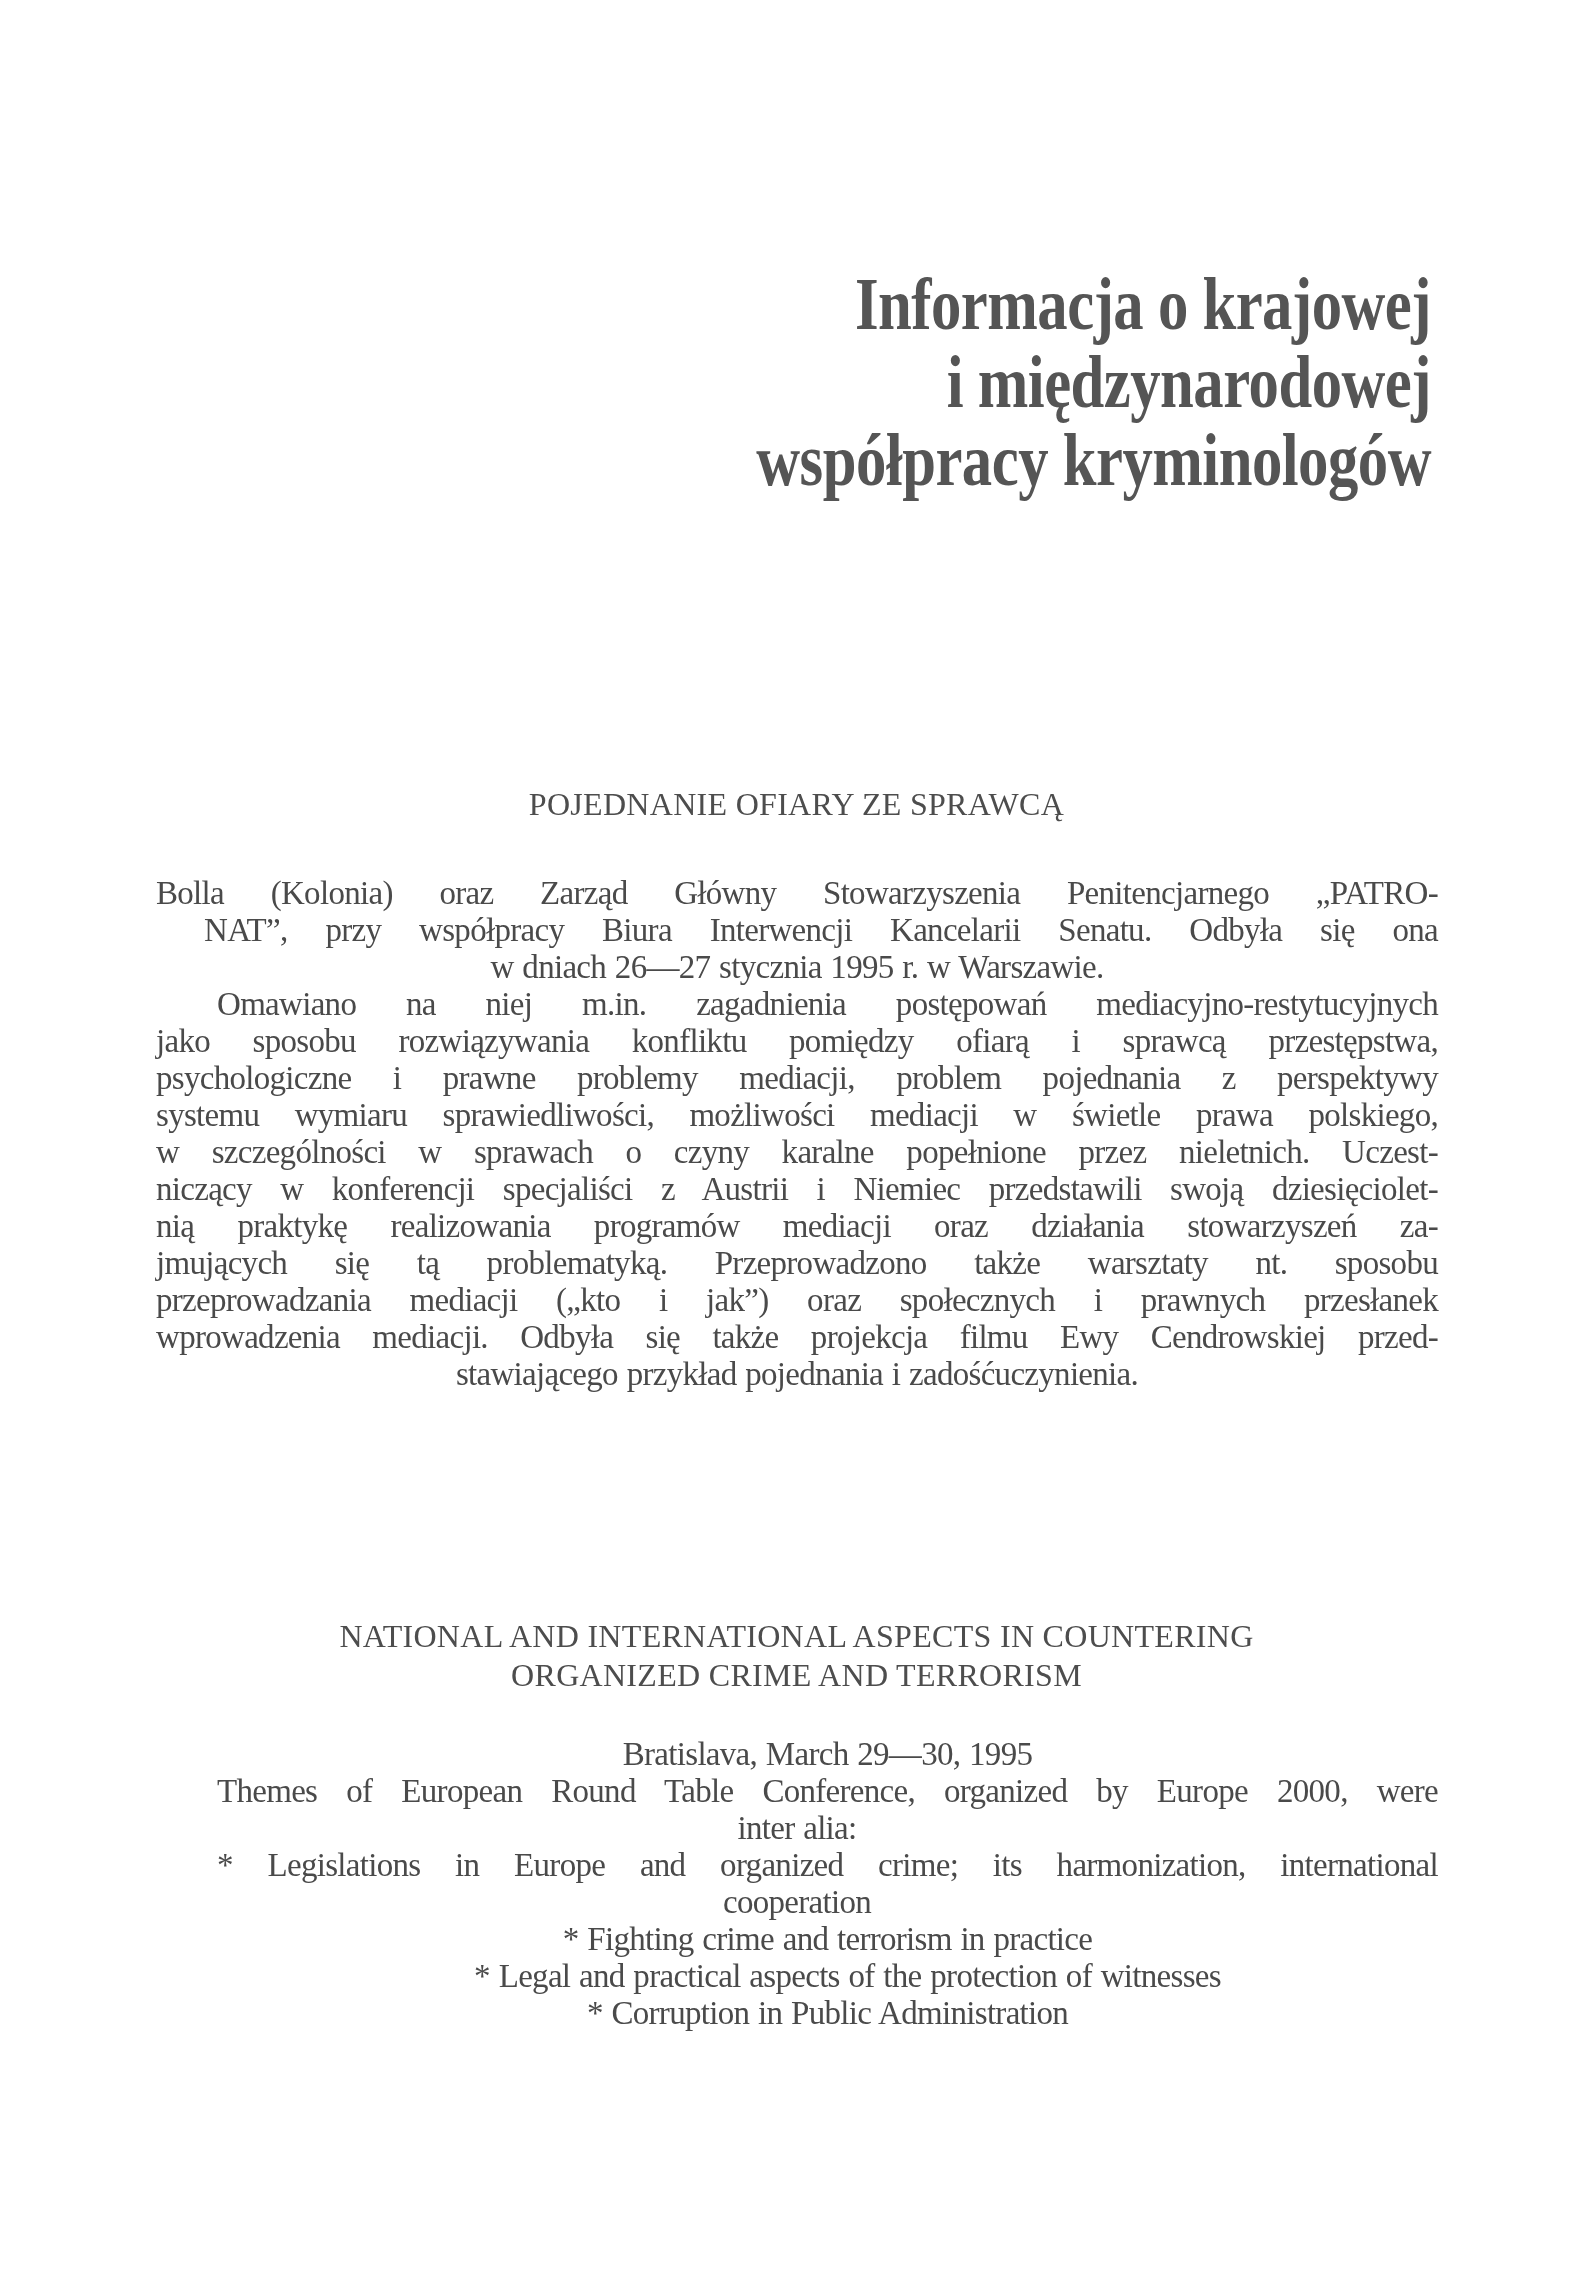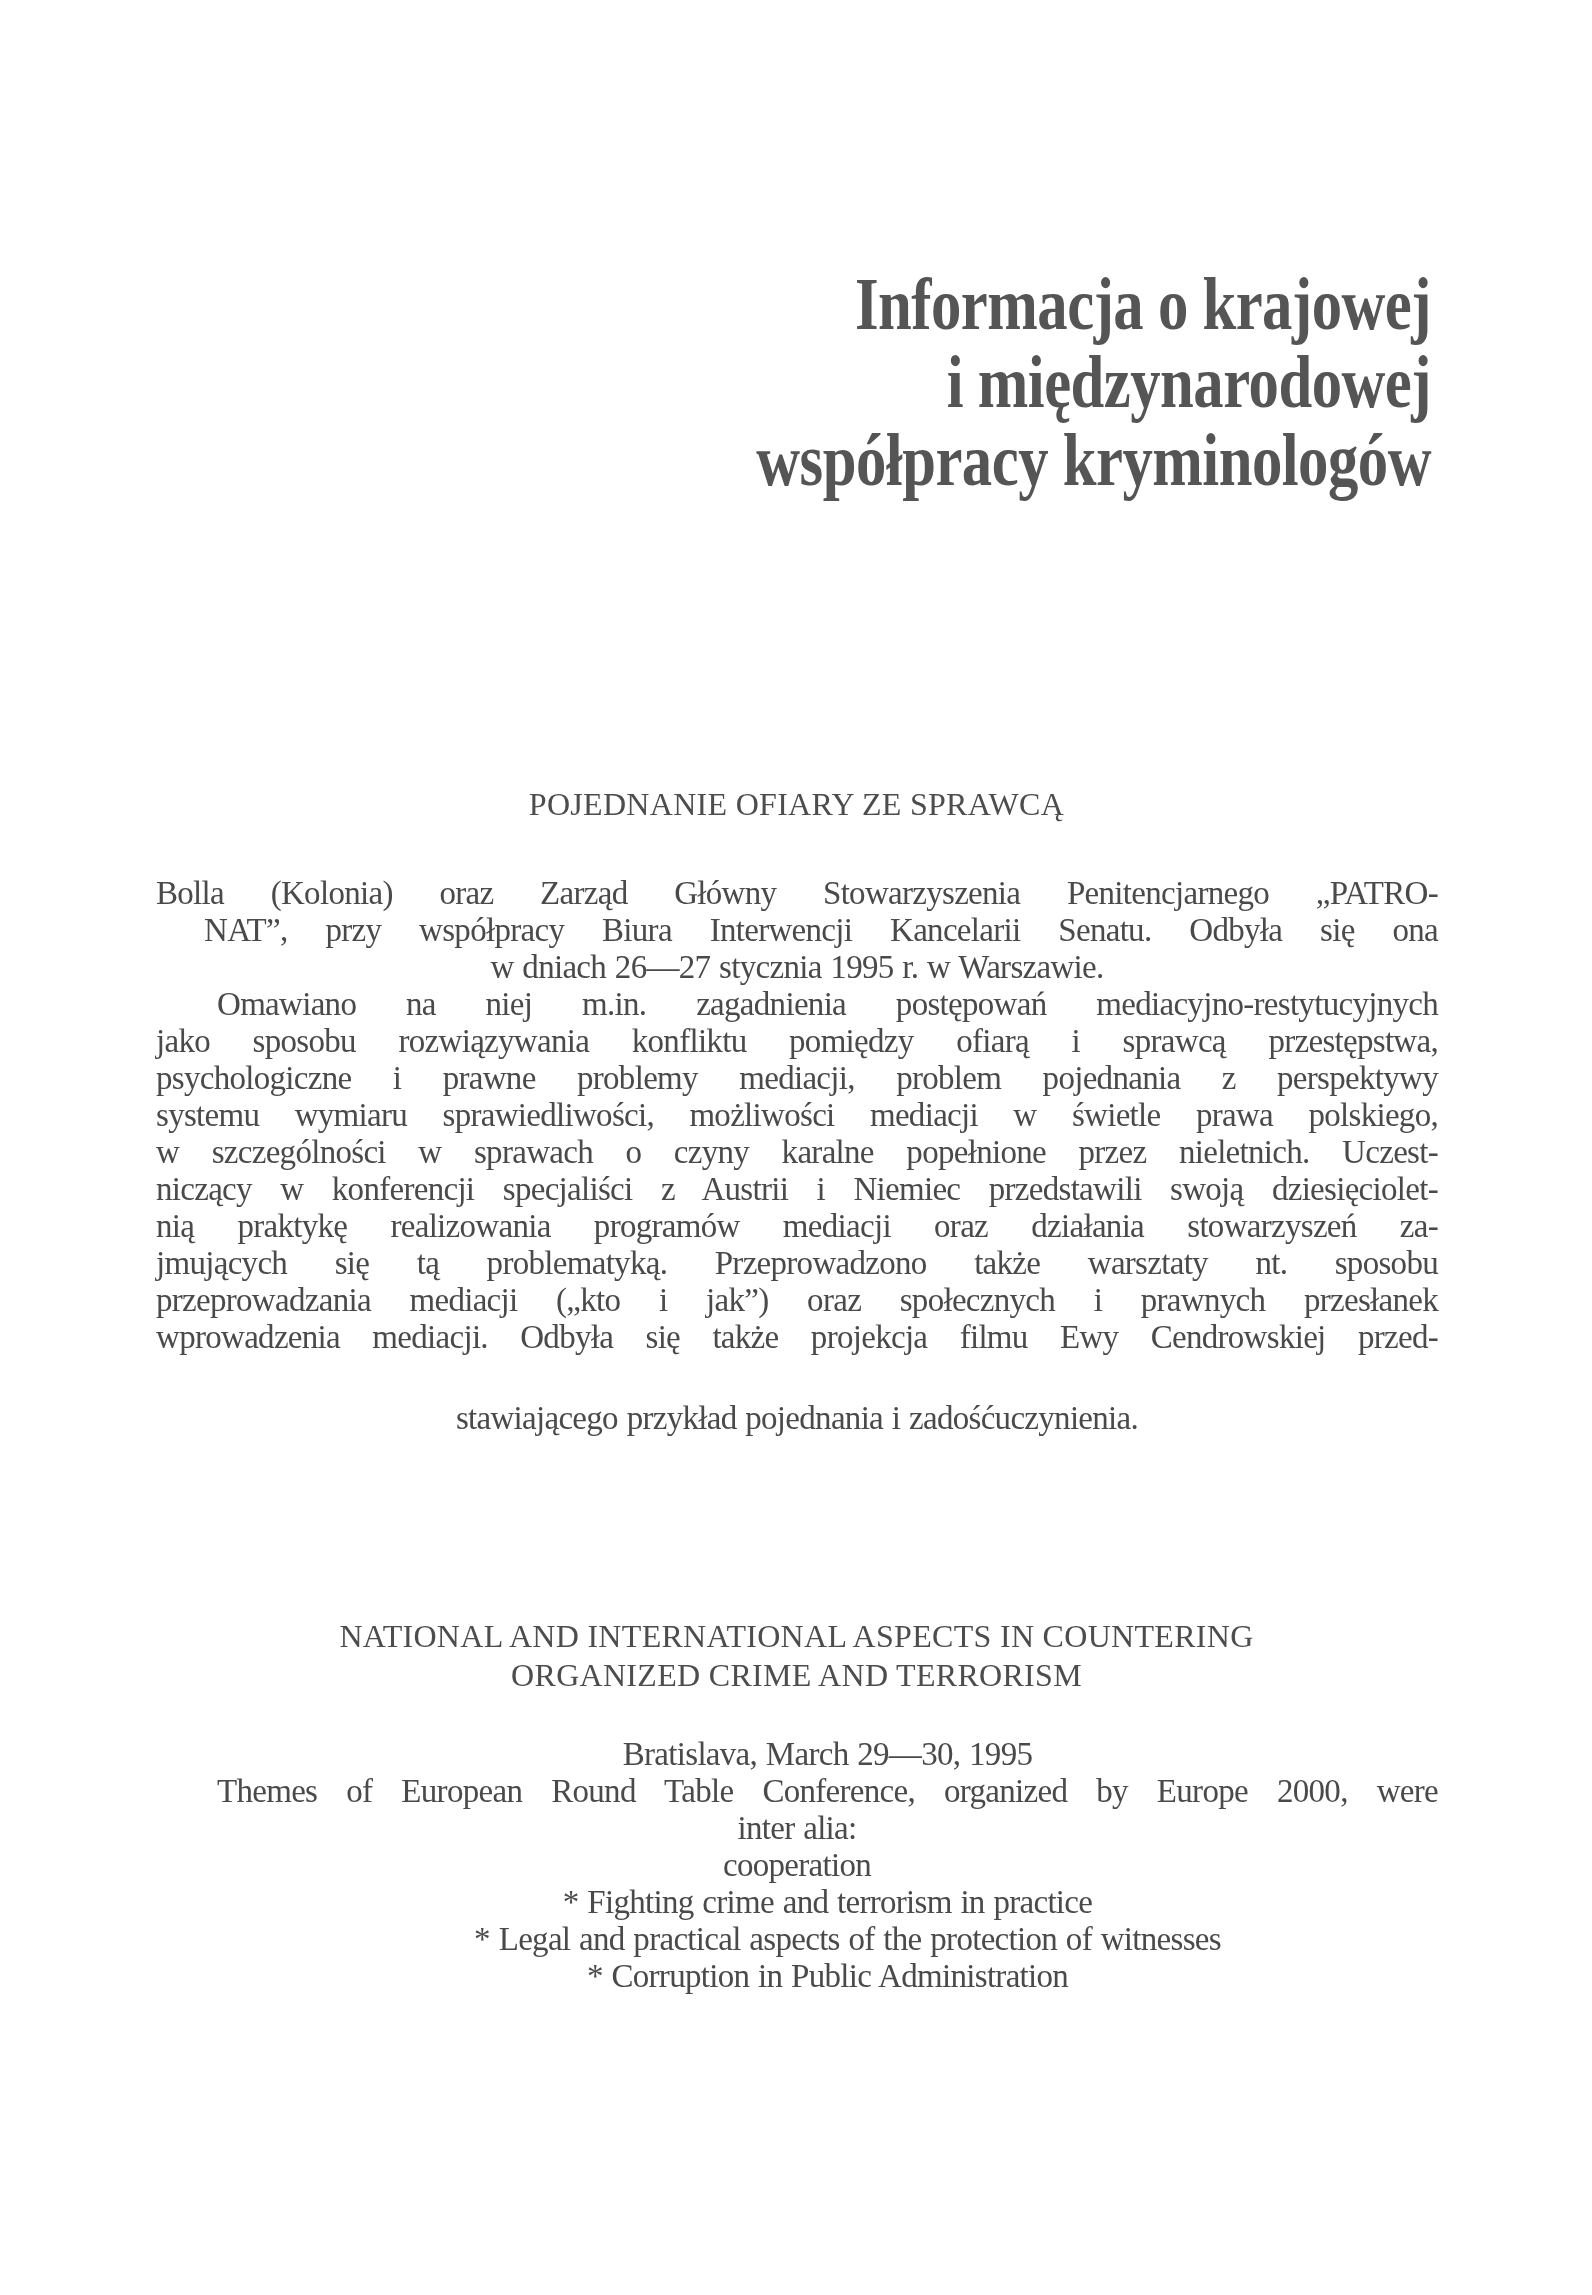--- a/index.html
+++ b/index.html
@@ -49,36 +49,37 @@
       <span class="line just indent" style="white-space: nowrap;"><span style="white-space: nowrap; word-spacing: 1.2px;">Omawiano na niej m.in. zagadnienia postępowań mediacyjno-restytucyjnych</span></span>
       <span class="line just" style="white-space: nowrap;"><span style="white-space: nowrap; word-spacing: 1.2px;">jako sposobu rozwiązywania konfliktu pomiędzy ofiarą i sprawcą przestępstwa,</span></span>
       <span class="line just" style="white-space: nowrap;"><span style="white-space: nowrap; word-spacing: 1.2px;">psychologiczne i prawne problemy mediacji, problem pojednania z perspektywy</span></span>
       <span class="line just" style="white-space: nowrap;"><span style="white-space: nowrap; word-spacing: 1.2px;">systemu wymiaru sprawiedliwości, możliwości mediacji w świetle prawa polskiego,</span></span>
       <span class="line just" style="white-space: nowrap;"><span style="white-space: nowrap; word-spacing: 1.2px;">w szczególności w sprawach o czyny karalne popełnione przez nieletnich. Uczest-</span></span>
       <span class="line just" style="white-space: nowrap;"><span style="white-space: nowrap; word-spacing: 1.2px;">niczący w konferencji specjaliści z Austrii i Niemiec przedstawili swoją dziesięciolet-</span></span>
       <span class="line just" style="white-space: nowrap;"><span style="white-space: nowrap; word-spacing: 1.2px;">nią praktykę realizowania programów mediacji oraz działania stowarzyszeń za-</span></span>
       <span class="line just" style="white-space: nowrap;"><span style="white-space: nowrap; word-spacing: 1.2px;">jmujących się tą problematyką. Przeprowadzono także warsztaty nt. sposobu</span></span>
       <span class="line just" style="white-space: nowrap;"><span style="white-space: nowrap; word-spacing: 1.2px;">przeprowadzania mediacji („kto i jak”) oraz społecznych i prawnych przesłanek</span></span>
       <span class="line just" style="white-space: nowrap;"><span style="white-space: nowrap; word-spacing: 1.2px;">wprowadzenia mediacji. Odbyła się także projekcja filmu Ewy Cendrowskiej przed-</span></span>
-      <span class="line fin" style="white-space: nowrap; margin-top: 44px;"><span style="white-space: nowrap;">stawiającego przykład pojednania i zadośćuczynienia.</span></span>
+      <span class="line fin" style="white-space: nowrap;"><span style="white-space: nowrap;">stawiającego przykład pojednania i zadośćuczynienia.</span></span>
     </div>
   </div>
 
   <div class="heading" style="top: 1617px;">
     <span class="hl">NATIONAL AND INTERNATIONAL ASPECTS IN COUNTERING</span>
     <span class="hl">ORGANIZED CRIME AND TERRORISM</span>
   </div>
 
   <div class="body cond" style="top: 1736px;">
     <span class="line fin indent" style="white-space: nowrap;"><span style="white-space: nowrap;">Bratislava, March 29—30, 1995</span></span>
     <span class="line just indent" style="white-space: nowrap;"><span style="white-space: nowrap; word-spacing: 1.2px;">Themes of European Round Table Conference, organized by Europe 2000, were</span></span>
     <span class="line fin" style="white-space: nowrap;"><span style="white-space: nowrap;">inter alia:</span></span>
 
     <div>
       <div>
+        <span class="line just list-item" style="white-space: nowrap;"><span style="white-space: nowrap; word-spacing: 1.2px;"><span>*</span> <span>Legislations in Europe and organized crime; its harmonization, international</span></span></span>
         <span class="line fin" style="white-space: nowrap;"><span style="white-space: nowrap;">cooperation</span></span>
       </div>
       <div>
         <span class="line fin list-item" style="white-space: nowrap;"><span style="white-space: nowrap;"><span>*</span> <span>Fighting crime and terrorism in practice</span></span></span>
       </div>
       <div>
         <span class="line fin list-item" style="white-space: nowrap;"><span style="white-space: nowrap; margin-left: 40px;"><span>*</span> <span>Legal and practical aspects of the protection of witnesses</span></span></span>
       </div>
       <div>
         <span class="line fin list-item" style="white-space: nowrap;"><span style="white-space: nowrap;"><span>*</span> <span>Corruption in Public Administration</span></span></span>

